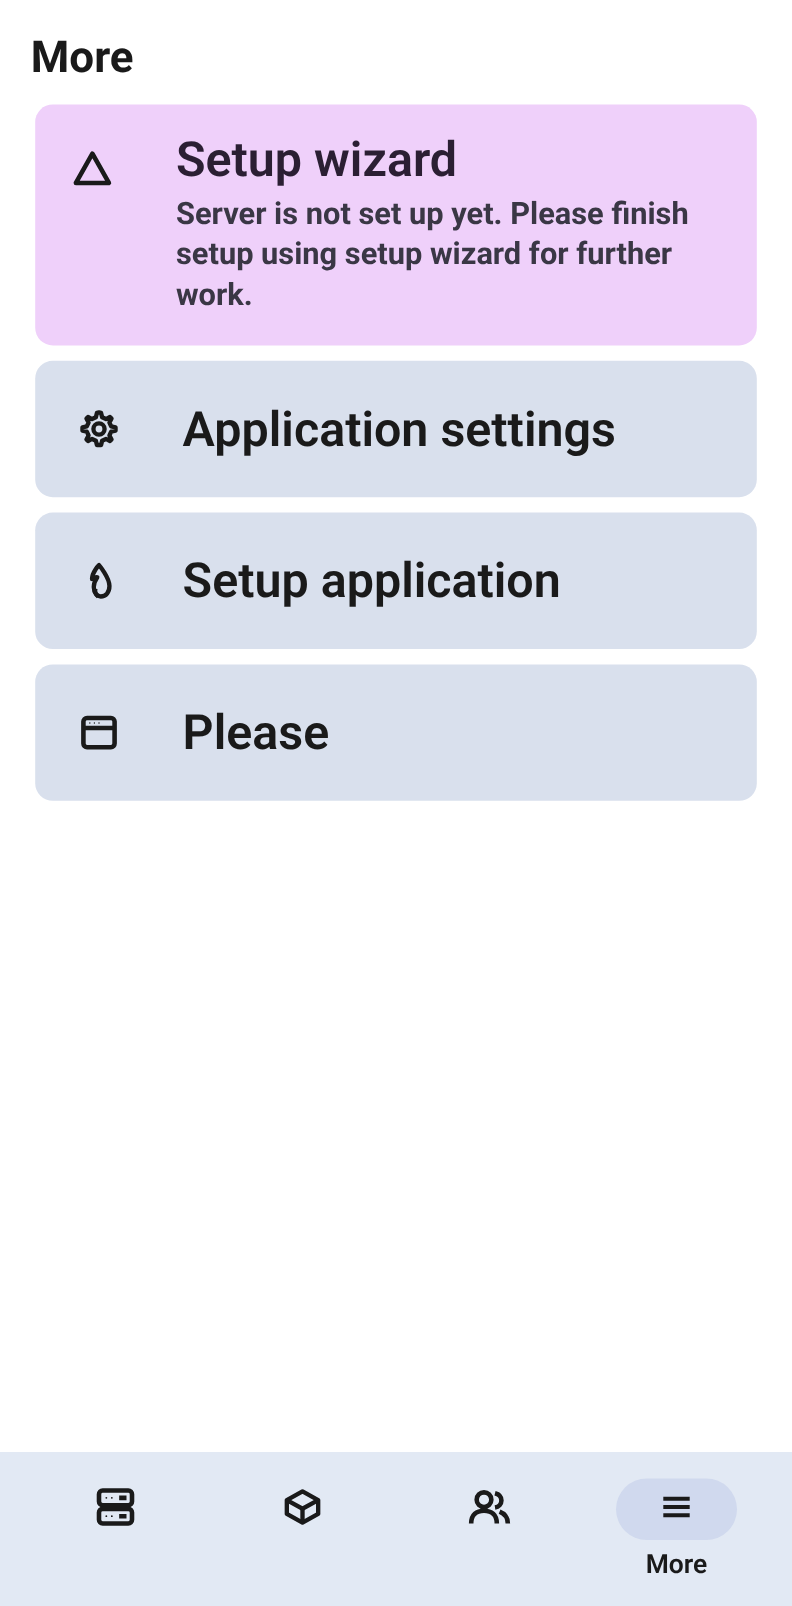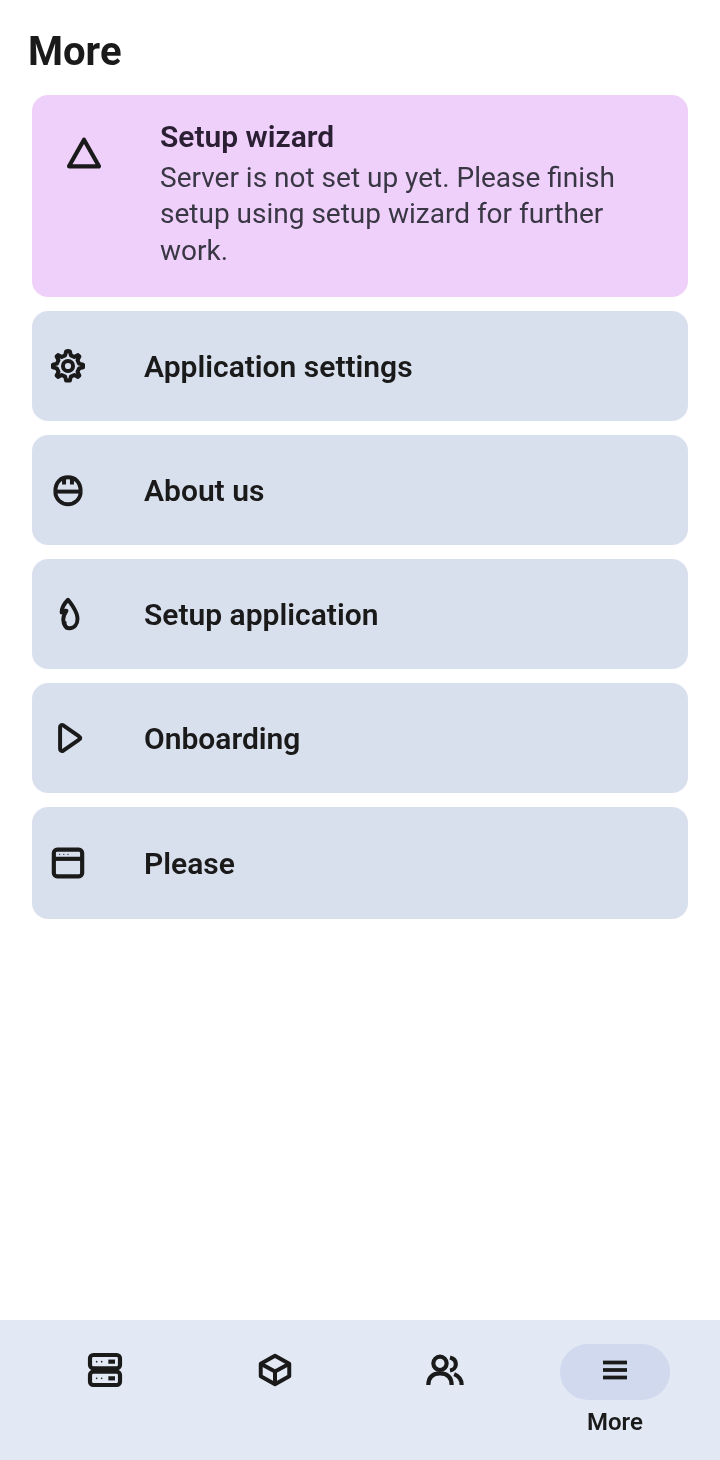--- a/index.html
+++ b/index.html
@@ -26,21 +26,21 @@
       padding: 0 32px;
       display: flex;
       flex-direction: column;
       gap: 14px;
     }
     .card {
       background: #d9e0ed;
       border-radius: 16px;
       display: flex;
       align-items: center;
-      padding: 36px 16px;
+      padding: 36px 38px;
       gap: 56px;
     }
     .card.highlight {
       background: #efd0fa;
       align-items: flex-start;
       padding: 24px 32px 28px 32px;
     }
     .card .icon-wrap {
       flex-shrink: 0;
       width: 40px;
@@ -56,30 +56,30 @@
       fill: none;
       stroke-width: 2.5;
     }
     .card-text {
       display: flex;
       flex-direction: column;
       gap: 6px;
       flex: 1;
     }
     .card-title {
-      font-size: 30px;
+      font-size: 44px;
       font-weight: 600;
       color: #1a1a1a;
     }
     .card.highlight .card-title {
       color: #2b1f33;
     }
     .card-desc {
       font-size: 28px;
-      font-weight: 400;
+      font-weight: 700;
       color: #3a3745;
       line-height: 1.3;
     }
     .bottom-nav {
       position: absolute;
       bottom: 0;
       left: 0;
       right: 0;
       height: 140px;
       background: #e2e9f4;
@@ -142,56 +142,33 @@
       <svg width="38" height="38" viewBox="0 0 24 24">
         <circle cx="12" cy="12" r="3.2"></circle>
         <path d="M12 2.5 L13.2 2.8 L13.8 5.3 L16 6.3 L18.3 5.1 L19.2 6 L18 8.3 L19 10.5 L21.5 11.1 L21.5 12.9 L19 13.5 L18 15.7 L19.2 18 L18.3 18.9 L16 17.7 L13.8 18.7 L13.2 21.2 L10.8 21.2 L10.2 18.7 L8 17.7 L5.7 18.9 L4.8 18 L6 15.7 L5 13.5 L2.5 12.9 L2.5 11.1 L5 10.5 L6 8.3 L4.8 6 L5.7 5.1 L8 6.3 L10.2 5.3 L10.8 2.8 Z" stroke-linejoin="round"></path>
       </svg>
     </div>
     <div class="card-text">
       <div class="card-title">Application settings</div>
     </div>
   </div>
 
-  <div class="card">
-    <div class="icon-wrap">
-      <svg width="38" height="38" viewBox="0 0 24 24">
-        <path d="M4 13 C4 7 7.5 4 12 4 C16.5 4 20 7 20 13"></path>
-        <path d="M3.5 13 L20.5 13"></path>
-        <path d="M4 13 C4 18 8 21 12 21 C16 21 20 18 20 13"></path>
-        <path d="M9.5 4.3 L9.5 8.5 M14.5 4.3 L14.5 8.5"></path>
-      </svg>
-    </div>
-    <div class="card-text">
-      <div class="card-title">About us</div>
-    </div>
-  </div>
 
   <div class="card">
     <div class="icon-wrap">
       <svg width="38" height="38" viewBox="0 0 24 24">
         <path d="M12 3 C12 3 8 7 8 11 C8 11 10 9.5 11 10 C11 10 9 13 9 15.5 C9 19 11 21 13 21 C16 21 18 18.5 18 15 C18 10 12 3 12 3 Z" stroke-linejoin="round"></path>
         <path d="M11.5 21 C10 20 9.5 18 10 16.5"></path>
       </svg>
     </div>
     <div class="card-text">
       <div class="card-title">Setup application</div>
     </div>
   </div>
 
-  <div class="card">
-    <div class="icon-wrap">
-      <svg width="38" height="38" viewBox="0 0 24 24">
-        <path d="M7 5 C7 4 8 3.5 9 4 L19 11 C20 11.5 20 12.5 19 13 L9 20 C8 20.5 7 20 7 19 Z" stroke-linejoin="round"></path>
-      </svg>
-    </div>
-    <div class="card-text">
-      <div class="card-title">Onboarding</div>
-    </div>
-  </div>
 
   <div class="card">
     <div class="icon-wrap">
       <svg width="40" height="40" viewBox="0 0 24 24">
         <rect x="3.5" y="4" width="17" height="16" rx="2"></rect>
         <path d="M3.5 9.5 L20.5 9.5"></path>
         <circle cx="7" cy="6.8" r="0.4" fill="#1a1a1a" stroke="none"></circle>
         <circle cx="9.5" cy="6.8" r="0.4" fill="#1a1a1a" stroke="none"></circle>
         <circle cx="12" cy="6.8" r="0.4" fill="#1a1a1a" stroke="none"></circle>
       </svg>

